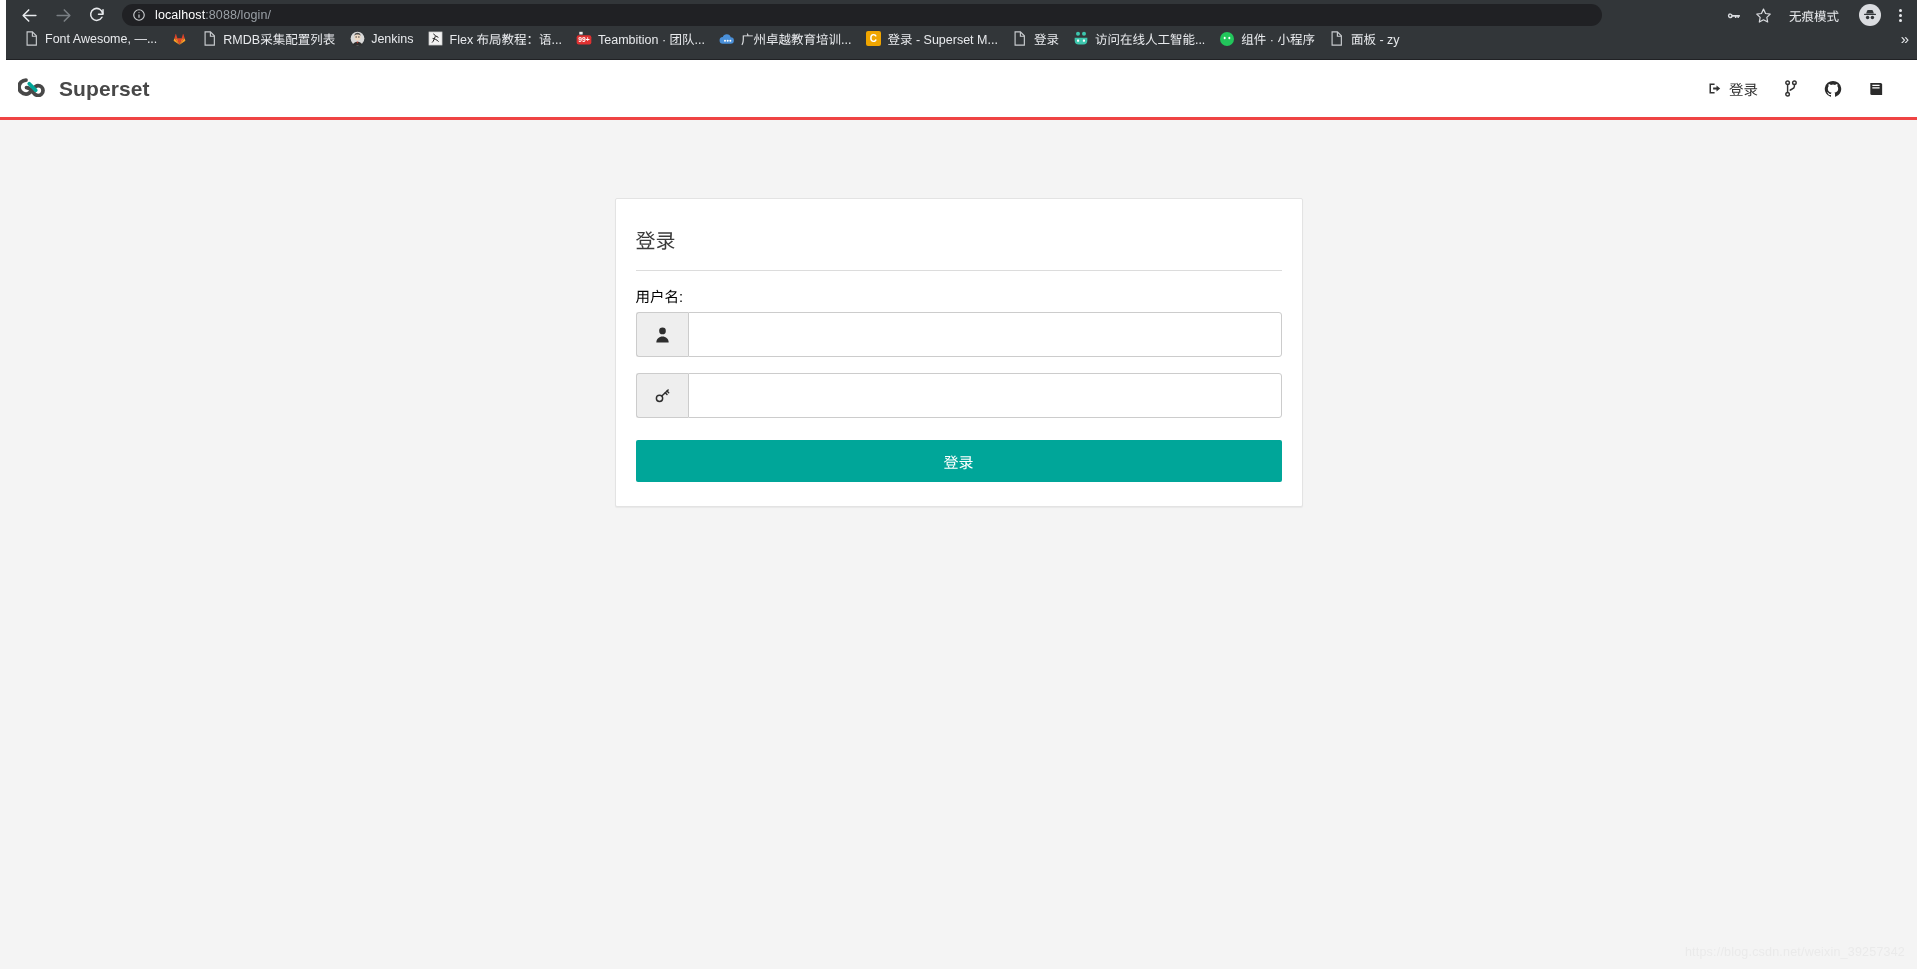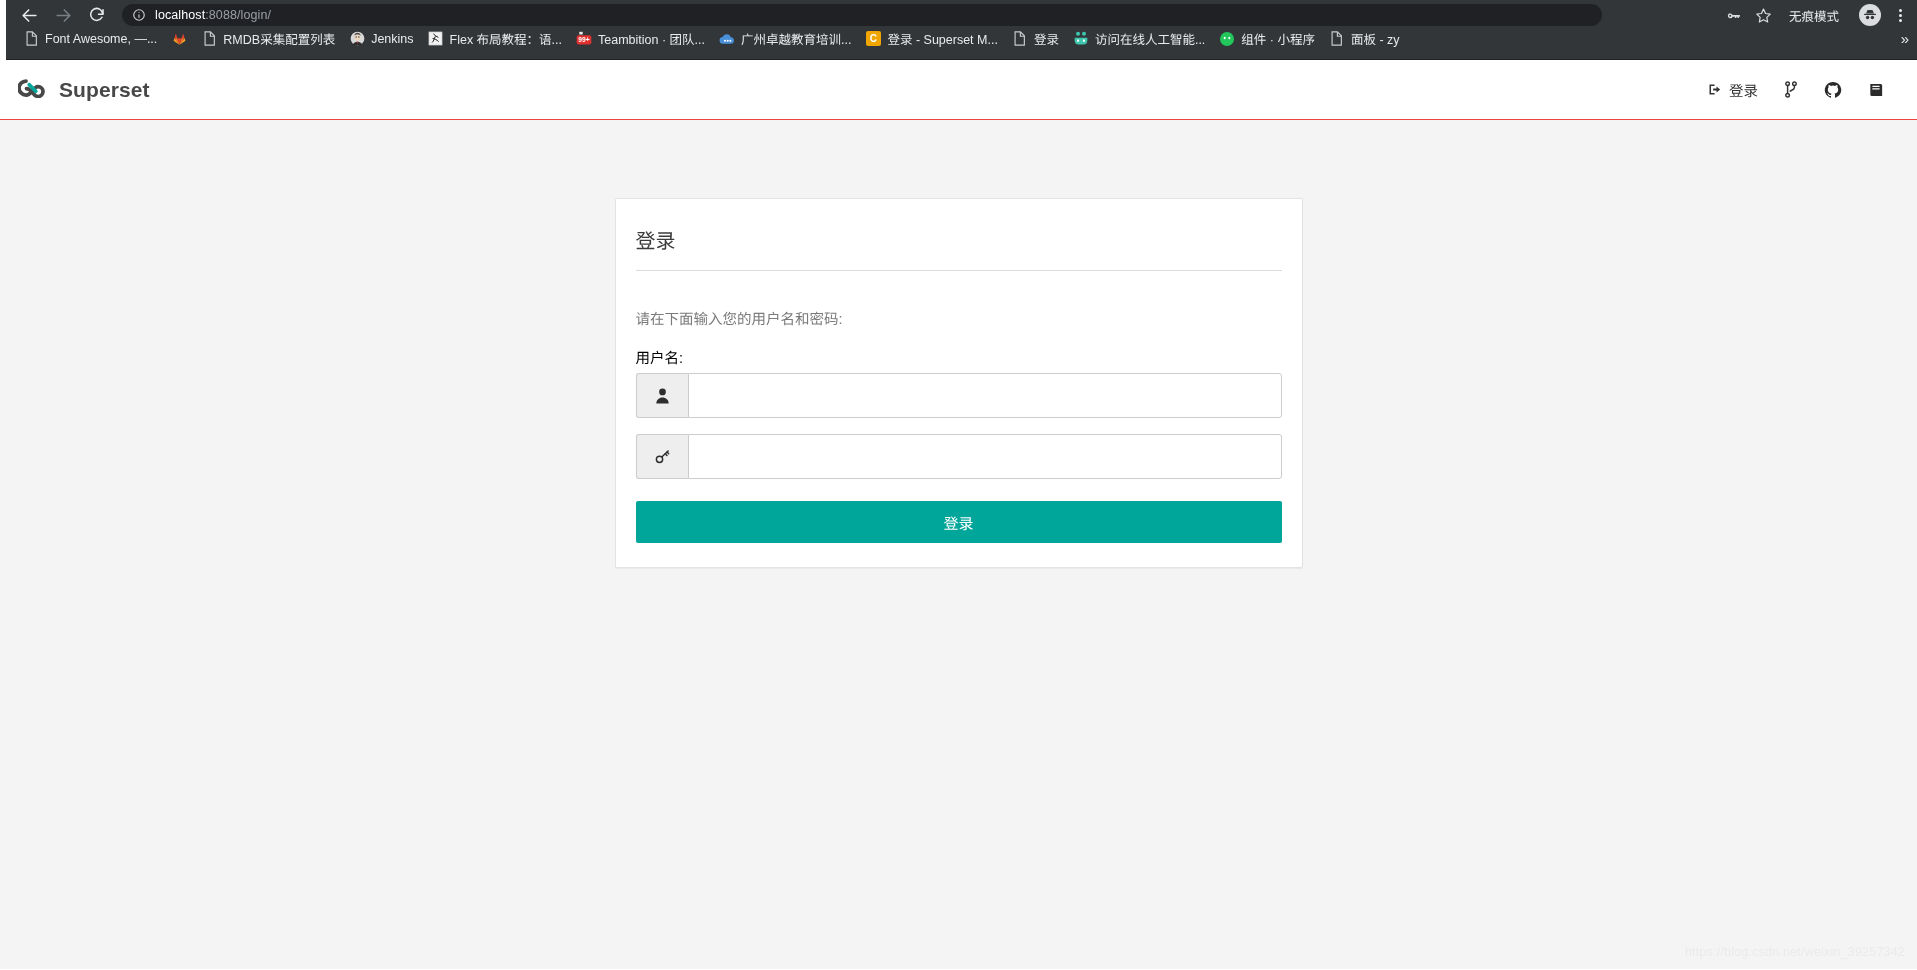--- a/index.html
+++ b/index.html
@@ -160,21 +160,21 @@
     background: #f4f4f4;
     position: relative;
     overflow: hidden;
   }
   .navbar {
     height: 60px;
     background: #ffffff;
     display: flex;
     align-items: center;
     padding: 0 22px 0 18px;
-    border-bottom: 1px solid #ef4444;
+    border-bottom: 3px solid #ef4444;
   }
   .brand {
     display: flex;
     align-items: center;
     gap: 12px;
   }
   .brand-name {
     font-size: 21px;
     font-weight: bold;
     color: #484848;
@@ -535,21 +535,20 @@
         </svg>
       </a>
     </div>
   </div>
 
   <div class="content">
     <div class="card">
 
       <h2 class="card-title">登录</h2>
 
-      <p class="intro">请在下面输入您的用户名和密码:</p>
 
       <label class="field-label">用户名:</label>
       <div class="input-group">
         <span class="addon">
           <svg width="15" height="16" viewBox="0 0 18 19" fill="currentColor">
             <circle cx="9" cy="4.6" r="4"></circle>
             <path d="M1.6 18.6c0-4.1 3.3-7.2 7.4-7.2s7.4 3.1 7.4 7.2z"></path>
           </svg>
         </span>
         <input type="text" value="" placeholder="" style="">

